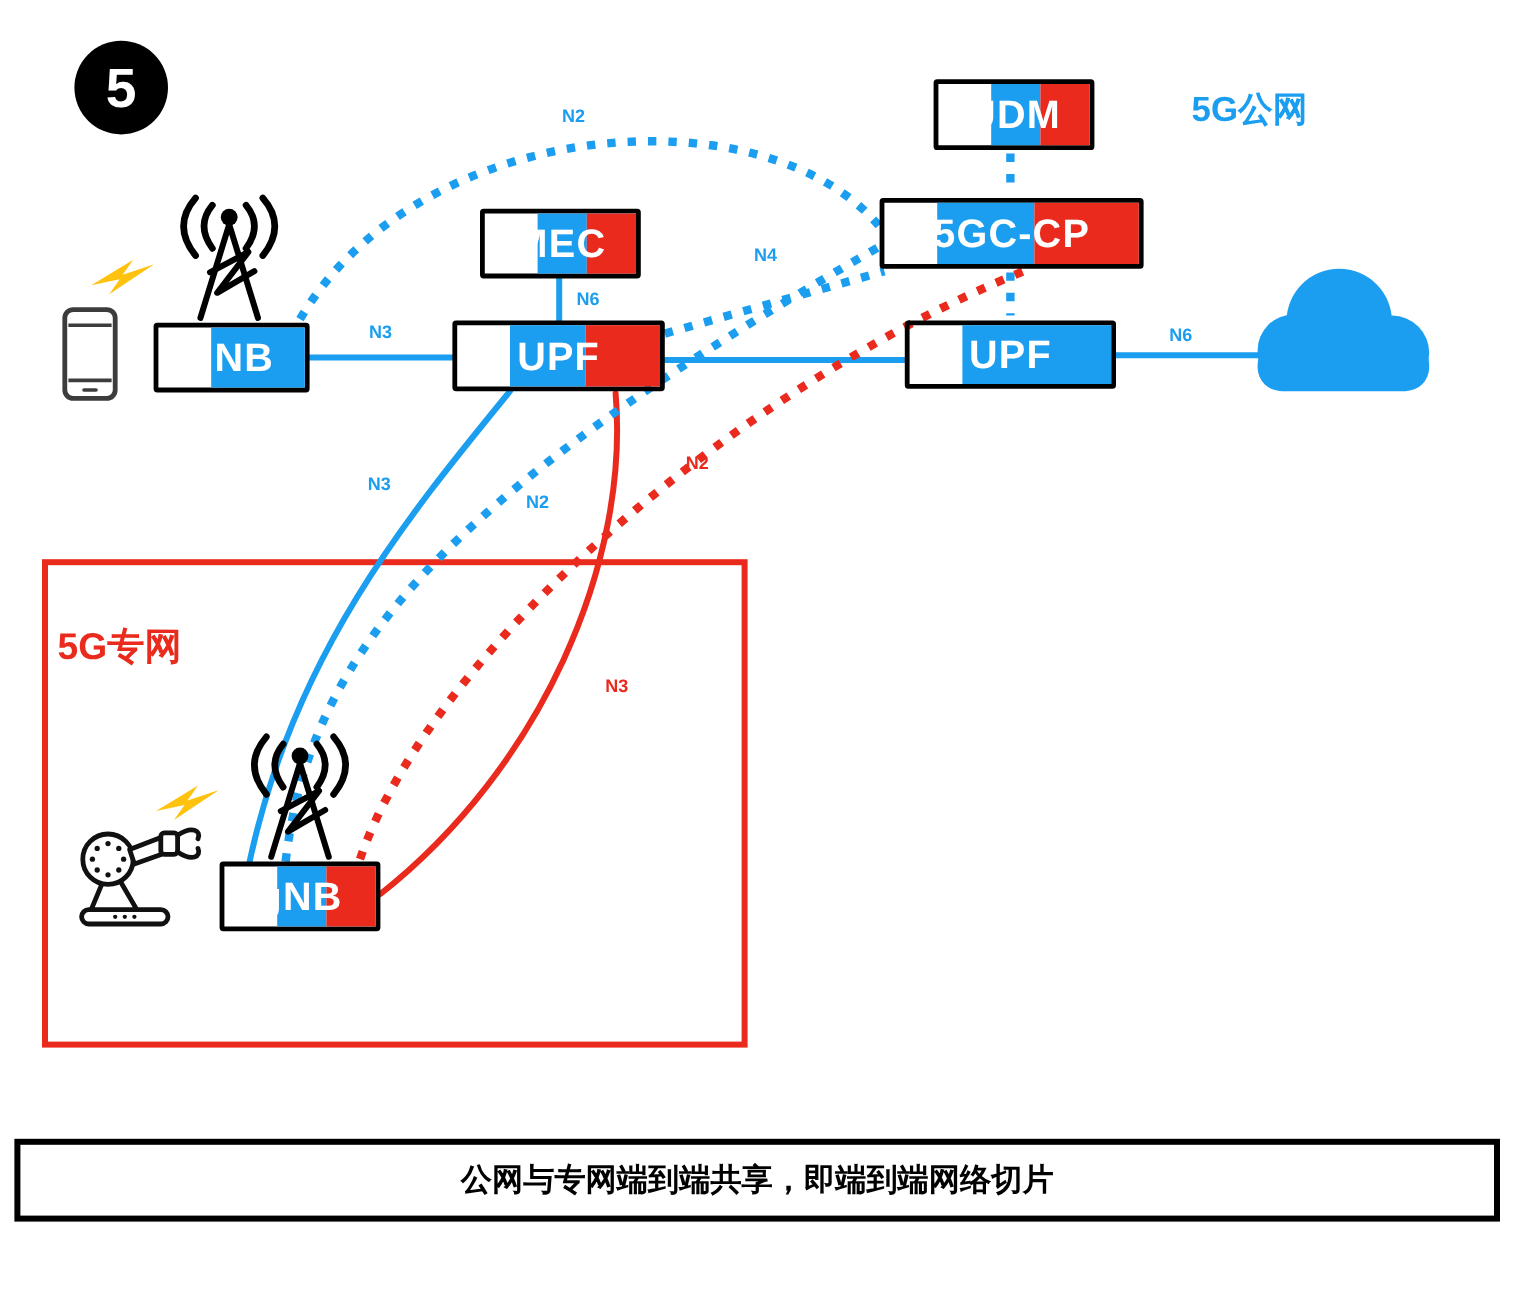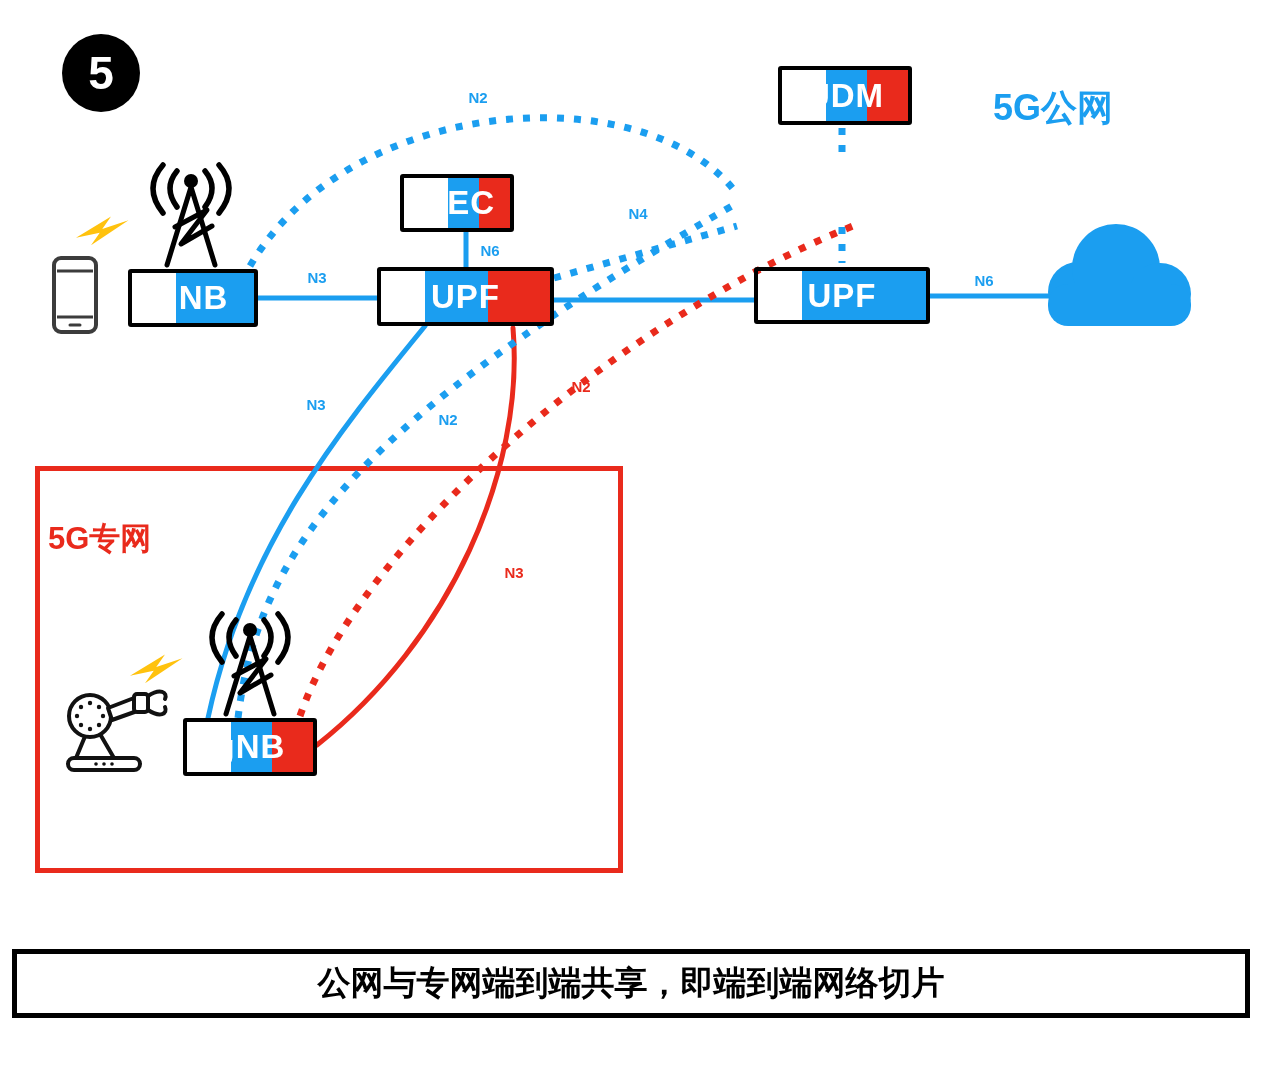--- a/index.html
+++ b/index.html
@@ -17,22 +17,22 @@
   
   .region{
     position:absolute;left:35px;top:466px;width:588px;height:407px;
     border:5px solid var(--red);box-sizing:border-box;z-index:1;background:transparent;
   }
   .region-label{
     position:absolute;left:48px;top:474px;color:var(--red);
     font-size:31px;font-weight:bold;z-index:2;white-space:nowrap;margin-top:44px;
   }
   .public-label{
-    position:absolute;left:993px;top:84px;color:var(--blue);
-    font-size:36px;font-weight:bold;z-index:2;white-space:nowrap;
+    position:absolute;left:993px;top:72px;color:var(--blue);
+    font-size:29px;font-weight:bold;z-index:2;white-space:nowrap;
   }
   
   .badge{
     position:absolute;left:62px;top:34px;width:78px;height:78px;border-radius:50%;
     background:#000;color:#fff;display:flex;align-items:center;justify-content:center;
     font-size:46px;font-weight:bold;z-index:3;
   }
   
   .node{
     position:absolute;display:flex;box-sizing:border-box;border:4px solid #000;
@@ -40,37 +40,37 @@
   }
   .node .half{height:100%;}
   .blue-bg{background:var(--blue);}
   .red-bg{background:var(--red);}
   .node .lab{
     position:absolute;left:0;top:0;right:0;bottom:0;display:flex;align-items:center;
     justify-content:center;color:#fff;font-weight:bold;font-size:33px;letter-spacing:1px;
   }
   .n-udm{left:778px;top:66px;width:134px;height:59px;}
   .n-cgc{left:733px;top:165px;width:220px;height:59px;}
-  .n-mec{left:400px;top:174px;width:114px;height:58px;}
+  .n-mec{left:400px;top:174px;width:134px;height:58px;}
   .n-upfm{left:377px;top:267px;width:177px;height:59px;}
   .n-upfr{left:754px;top:267px;width:176px;height:57px;}
   .n-gnbl{left:128px;top:269px;width:130px;height:58px;}
   .n-gnbp{left:183px;top:718px;width:134px;height:58px;}
   
   .link-label{
     position:absolute;transform:translate(-50%,-50%);font-weight:bold;
     font-size:15px;z-index:4;white-space:nowrap;
   }
   .lbl-blue{color:var(--blue);}
   .lbl-red{color:var(--red);}
   
   .caption{
     position:absolute;left:12px;top:949px;width:1238px;height:69px;
     border:5px solid #000;box-sizing:border-box;display:flex;align-items:center;
-    justify-content:center;font-size:33px;font-weight:bold;color:#000;z-index:3;
+    justify-content:center;font-size:26px;font-weight:bold;color:#000;z-index:3;
     background:#fff;
   }
   
   .solid-blue{stroke:var(--blue);stroke-width:5;fill:none;stroke-linecap:round;}
   .solid-red{stroke:var(--red);stroke-width:5;fill:none;stroke-linecap:round;}
   .dot-blue{stroke:var(--blue);stroke-width:7;fill:none;stroke-dasharray:7 10;}
   .dot-red{stroke:var(--red);stroke-width:7;fill:none;stroke-dasharray:7 10;}
   .ink{stroke:#000;fill:none;stroke-linecap:round;stroke-linejoin:round;}
 </style>
 </head>
@@ -160,20 +160,25 @@
 
   <div class="public-label">5G公网</div>
   <div class="region-label">5G专网</div>
 
   <div class="node n-udm">
     <div class="half blue-bg" style="width:50%"></div>
     <div class="half red-bg" style="width:50%"></div>
     <div class="lab">UDM</div>
   </div>
 
+  <div class="node n-cgc">
+    <div class="half blue-bg" style="width:48.5%"></div>
+    <div class="half red-bg" style="width:51.5%"></div>
+    <div class="lab">5GC-CP</div>
+  </div>
 
   <div class="node n-mec">
     <div class="half blue-bg" style="width:50%"></div>
     <div class="half red-bg" style="width:50%"></div>
     <div class="lab">MEC</div>
   </div>
 
   <div class="node n-upfm">
     <div class="half blue-bg" style="width:50%"></div>
     <div class="half red-bg" style="width:50%"></div>

